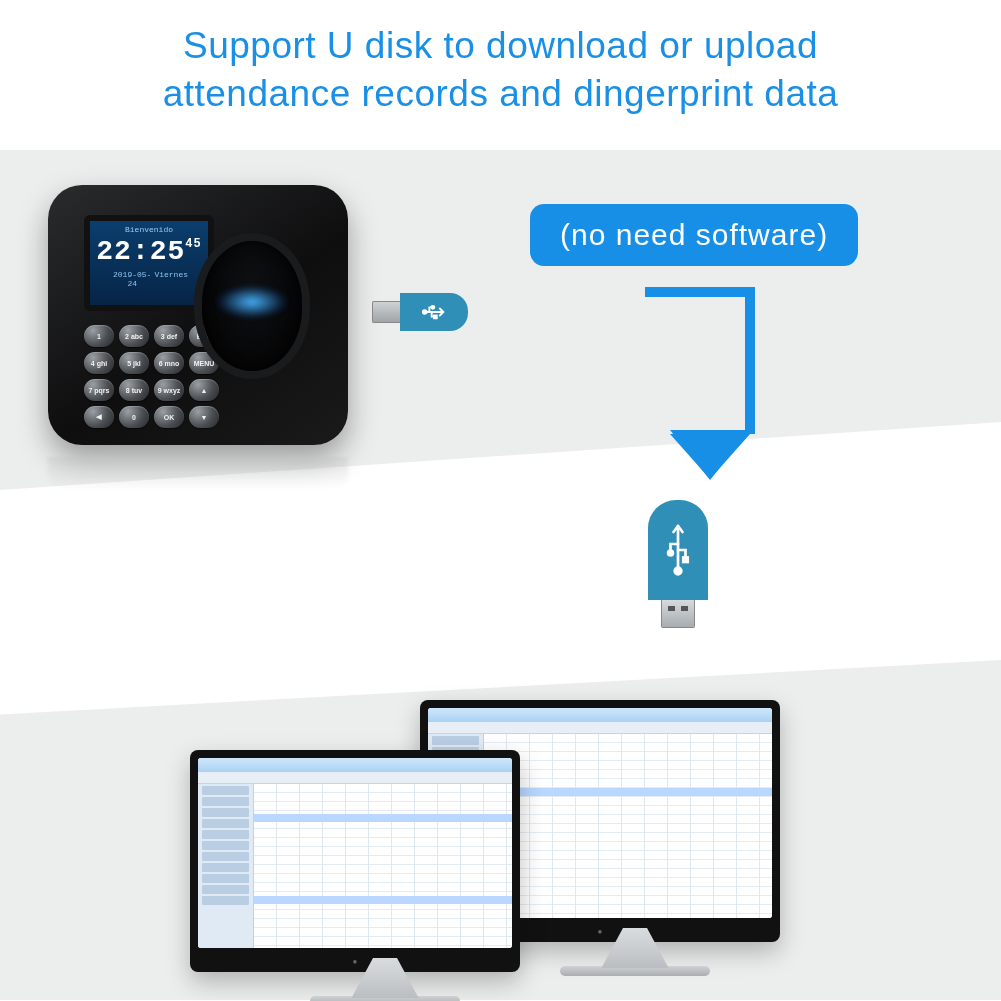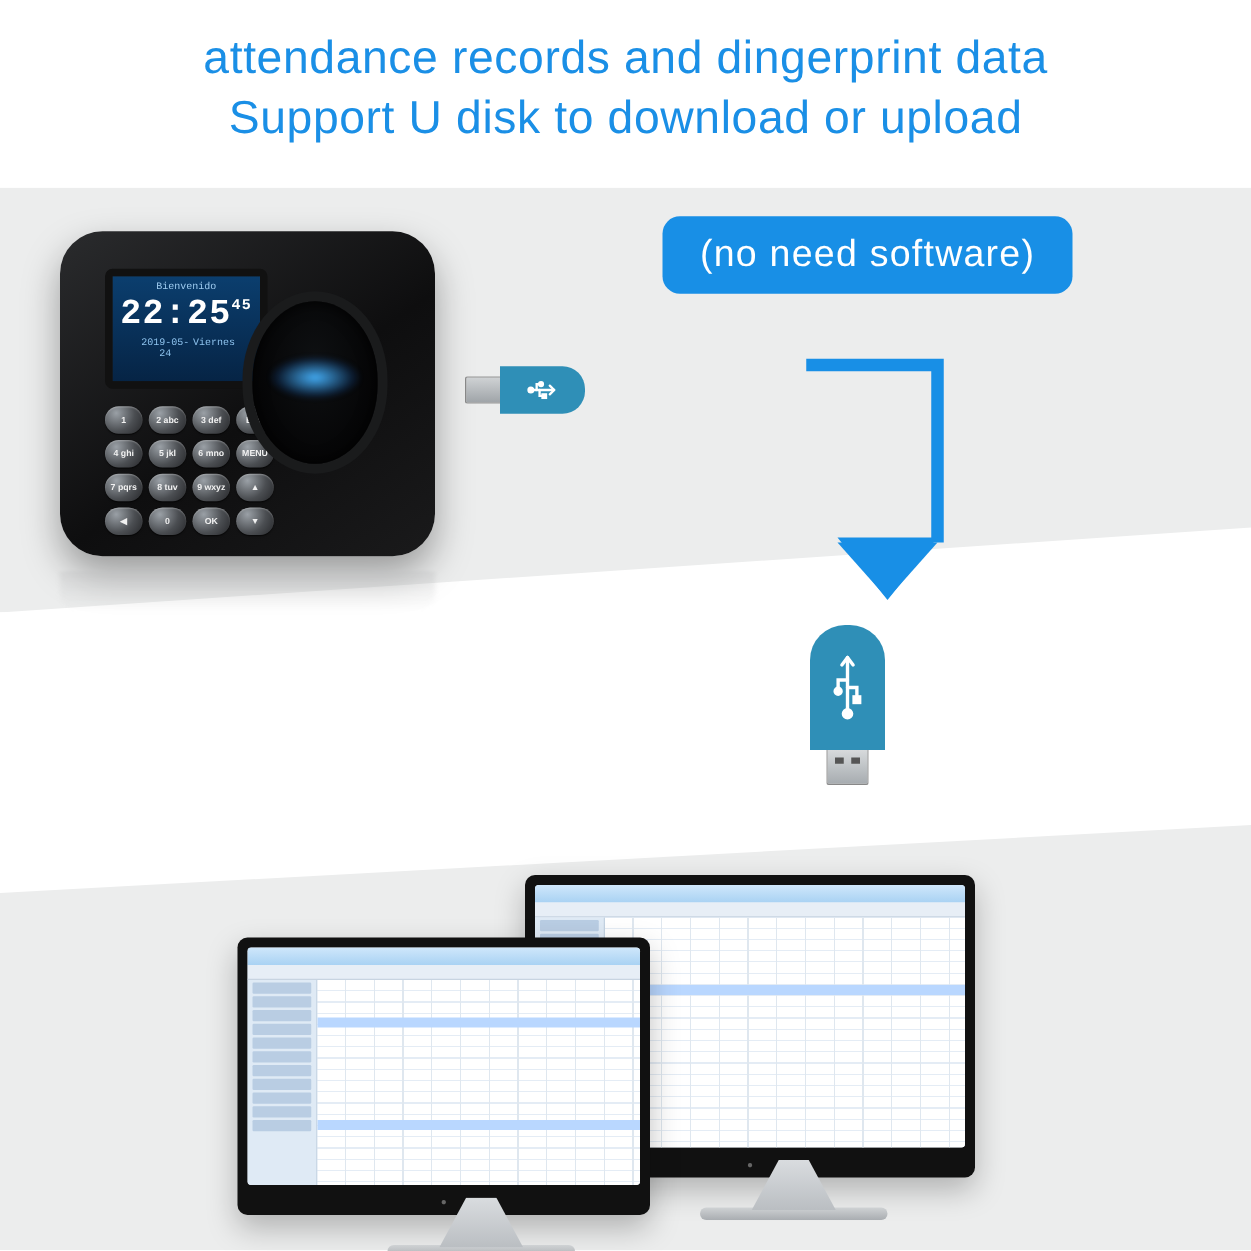--- a/index.html
+++ b/index.html
@@ -120,21 +120,21 @@
   .usb-h .body{
     width:68px;height:38px;background:#2f8fb7;
     border-radius:0 18px 18px 0;
     display:flex;align-items:center;justify-content:center;
   }
   .usb-h svg{width:28px;height:28px;}
 
   
   .badge{
     position:absolute;
-    left:530px; top:173px;
+    left:530px; top:204px;
     background:#188fe6;
     color:#fff;
     font-size:30px;
     padding:14px 30px;
     border-radius:14px;
     letter-spacing:1px;
   }
 
   
   .arrow{
@@ -214,22 +214,22 @@
   .monitor .chin{position:absolute;left:0;right:0;bottom:6px;text-align:center;color:#666;font-size:8px;}
   .stand{width:80px;height:40px;margin:-4px auto 0;background:linear-gradient(#d9dcdf,#babec2);
          clip-path:polygon(35% 0,65% 0,92% 100%,8% 100%);}
   .base{width:150px;height:10px;margin:-2px auto 0;background:linear-gradient(#cfd2d4,#a9adb1);border-radius:5px;}
 
 </style>
 </head>
 <body>
 
 <div class="headline">
+  <div>Support U disk to download or upload</div>
   <div>attendance records and dingerprint data</div>
-  <div>Support U disk to download or upload</div>
 </div>
 
 <div class="grey-band"></div>
 
 <div class="device">
   <div class="screen">
     <div class="welcome">Bienvenido</div>
     <div class="time">
       <span>22:25</span><small>45</small>
     </div>

